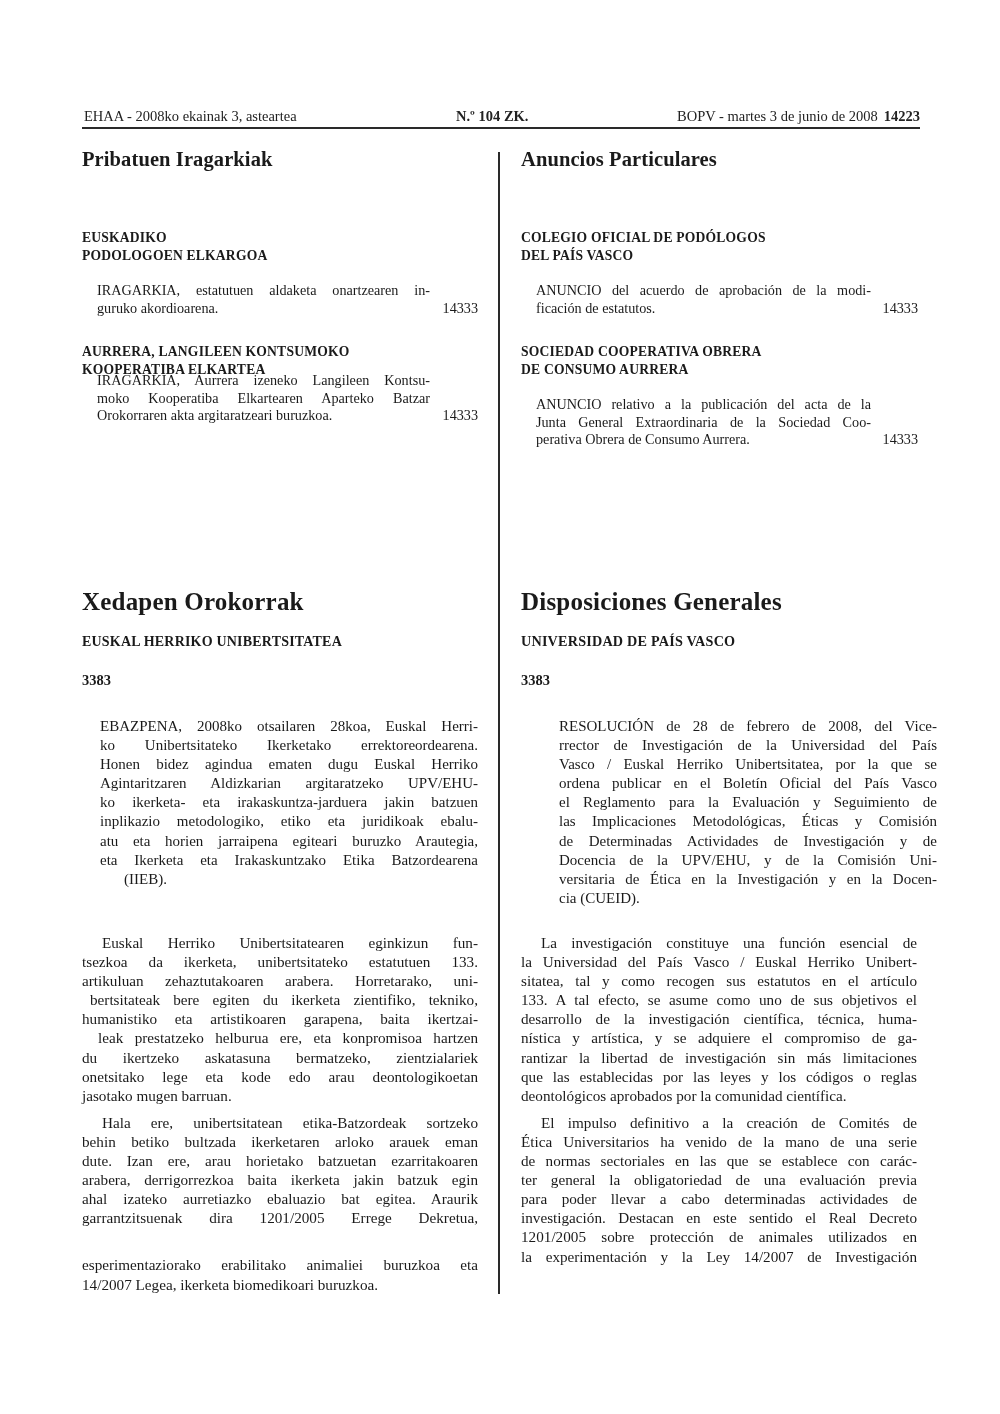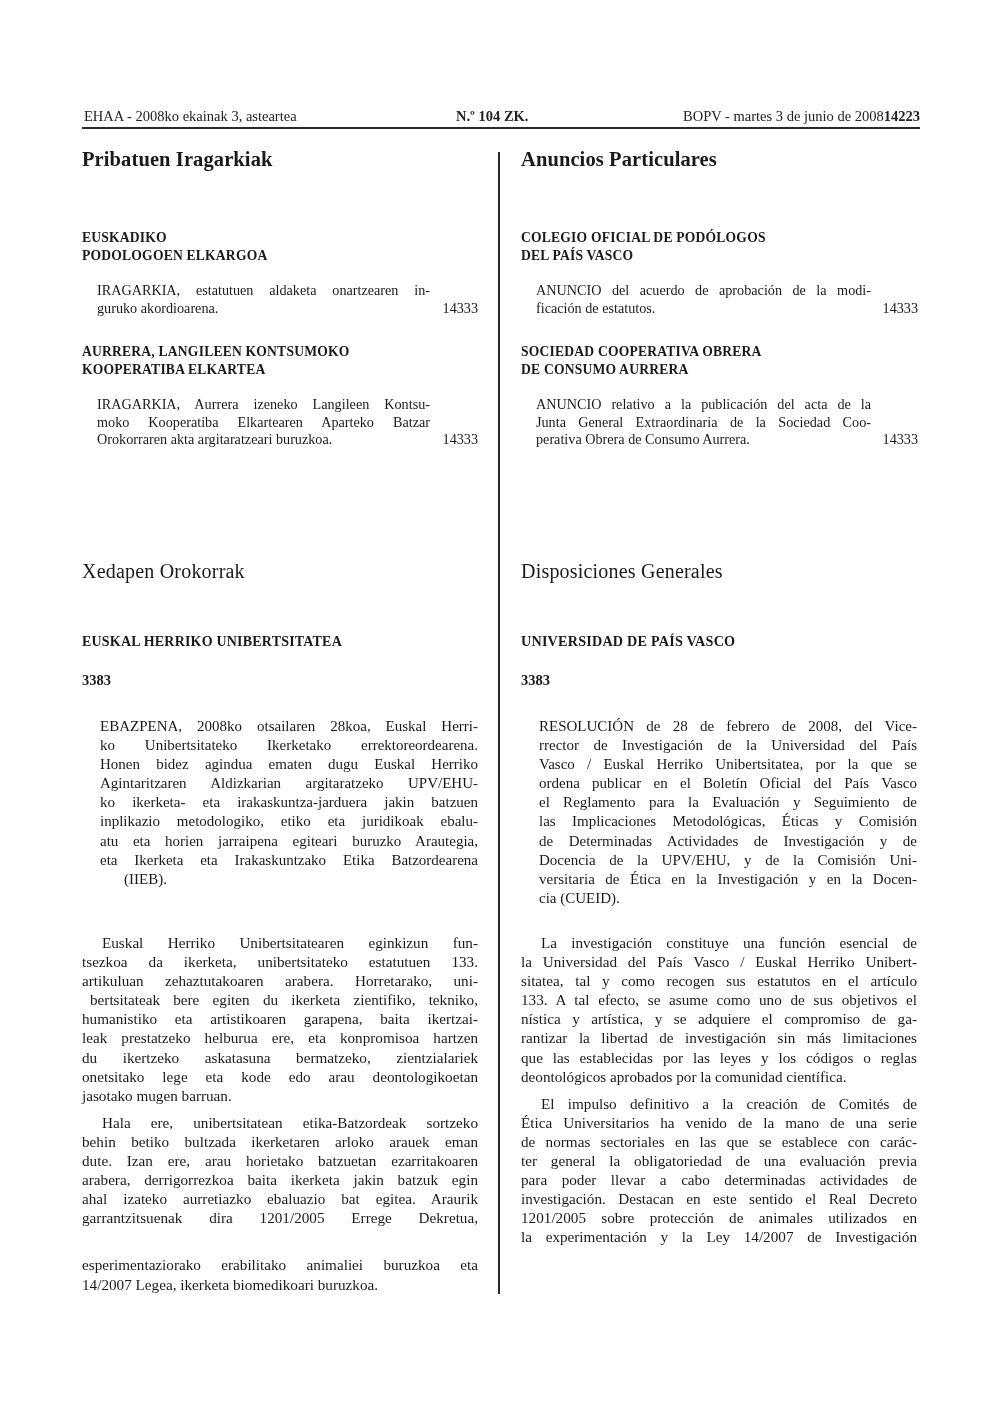--- a/index.html
+++ b/index.html
@@ -5,26 +5,26 @@
   html, body { margin: 0; padding: 0; background: #ffffff; }
   body { width: 1000px; height: 1414px; position: relative; overflow: hidden;
          font-family: "Liberation Serif", "DejaVu Serif", serif; color: #1a1a1a; }
   .abs { position: absolute; }
 
   
   .run-head { top: 108px; left: 84px; width: 836px; height: 20px; font-size: 14.5px; color: #222; }
   .run-head .l { position: absolute; left: 0; top: 0; }
   .run-head .c { position: absolute; left: 372px; top: 0; font-weight: bold; }
   .run-head .r { position: absolute; right: 0; top: 0; }
-  .run-head .r b { }
+  .run-head .r b { margin-left: 6px; }
   .head-rule { top: 127px; left: 82px; width: 838px; height: 2px; background: #2a2a2a; }
   .col-rule { top: 152px; left: 498px; width: 2px; height: 1142px; background: #2a2a2a; }
 
   .section-title { font-size: 20.5px; font-weight: bold; letter-spacing: 0.1px; }
-  .big-title { font-size: 20px; font-weight: normal; letter-spacing: 0.2px; }
+  .big-title { font-size: 25px; font-weight: bold; letter-spacing: 0.2px; margin-top: 28px; }
   .org { font-size: 13.6px; font-weight: bold; line-height: 17.5px; letter-spacing: 0.2px; }
   .entry { font-size: 14.2px; line-height: 17.5px; position: absolute; }
   .entry .page { position: absolute; right: 0; bottom: 0; }
 
   .num { font-size: 14.5px; font-weight: bold; }
 
   .hanging { font-size: 15px; line-height: 19.1px; text-align: justify;
              padding-left: 18px; text-indent: -18px; width: 378px; }
   .para { font-size: 15.2px; line-height: 19.1px; text-align: justify; text-indent: 20px; width: 396px; margin: 0; }
   .para + .para { margin-top: 8px; }
@@ -51,21 +51,21 @@
 <div class="entry" style="left:97px; top:282px; width:381px;">
   <span class="ln" style="width:333px;">IRAGARKIA, estatutuen aldaketa onartzearen in-</span>
   <span class="ln last">guruko akordioarena.</span>
   <span class="page">14333</span>
 </div>
 
 <div class="abs org" style="left:82px; top:343px;">
   <span class="ln last">AURRERA, LANGILEEN KONTSUMOKO</span>
   <span class="ln last">KOOPERATIBA ELKARTEA</span>
 </div>
-<div class="entry" style="left:97px; top:396px; width:381px;">
+<div class="entry" style="left:97px; top:372px; width:381px;">
   <span class="ln" style="width:333px;">IRAGARKIA, Aurrera izeneko Langileen Kontsu-</span>
   <span class="ln" style="width:333px;">moko Kooperatiba Elkartearen Aparteko Batzar</span>
   <span class="ln last">Orokorraren akta argitaratzeari buruzkoa.</span>
   <span class="page">14333</span>
 </div>
 
 <div class="abs big-title" style="left:82px; top:560px;">Xedapen Orokorrak</div>
 <div class="abs org" style="left:82px; top:633px; font-size:14px;">EUSKAL HERRIKO UNIBERTSITATEA</div>
 <div class="abs num" style="left:82px; top:672px;">3383</div>
 
@@ -81,21 +81,21 @@
   <span class="ln last" style="text-indent:0;margin-left:24px;">(IIEB).</span>
 </div>
 
 <div class="abs" style="left:82px; top:933px; width:396px;">
   <p class="para">
     <span class="ln" style="text-indent:20px;">Euskal Herriko Unibertsitatearen eginkizun fun-</span>
     <span class="ln" style="text-indent:0;">tsezkoa da ikerketa, unibertsitateko estatutuen 133.</span>
     <span class="ln" style="text-indent:0;">artikuluan zehaztutakoaren arabera. Horretarako, uni-</span>
     <span class="ln" style="text-indent:0;margin-left:8px;">bertsitateak bere egiten du ikerketa zientifiko, tekniko,</span>
     <span class="ln" style="text-indent:0;">humanistiko eta artistikoaren garapena, baita ikertzai-</span>
-    <span class="ln" style="text-indent:0;">leak prestatzeko helburua ere, eta konpromisoa hartzen</span>
+    <span class="ln" style="text-indent:0;margin-left:16px;">leak prestatzeko helburua ere, eta konpromisoa hartzen</span>
     <span class="ln" style="text-indent:0;">du ikertzeko askatasuna bermatzeko, zientzialariek</span>
     <span class="ln" style="text-indent:0;">onetsitako lege eta kode edo arau deontologikoetan</span>
     <span class="ln last" style="text-indent:0;">jasotako mugen barruan.</span>
   </p>
   <p class="para">
     <span class="ln" style="text-indent:20px;">Hala ere, unibertsitatean etika-Batzordeak sortzeko</span>
     <span class="ln" style="text-indent:0;">behin betiko bultzada ikerketaren arloko arauek eman</span>
     <span class="ln" style="text-indent:0;">dute. Izan ere, arau horietako batzuetan ezarritakoaren</span>
     <span class="ln" style="text-indent:0;">arabera, derrigorrezkoa baita ikerketa jakin batzuk egin</span>
     <span class="ln" style="text-indent:0;">ahal izateko aurretiazko ebaluazio bat egitea. Araurik</span>
@@ -125,39 +125,40 @@
   <span class="ln" style="width:335px;">ANUNCIO relativo a la publicación del acta de la</span>
   <span class="ln" style="width:335px;">Junta General Extraordinaria de la Sociedad Coo-</span>
   <span class="ln last">perativa Obrera de Consumo Aurrera.</span>
   <span class="page">14333</span>
 </div>
 
 <div class="abs big-title" style="left:521px; top:560px;text-align:right;">Disposiciones Generales</div>
 <div class="abs org" style="left:521px; top:633px; font-size:14.2px;">UNIVERSIDAD DE PAÍS VASCO</div>
 <div class="abs num" style="left:521px; top:672px;">3383</div>
 
-<div class="abs hanging" style="left:521px; top:717px;">
+<div class="abs hanging" style="left:541px; top:717px;">
   <span class="ln" style="text-indent:0;">RESOLUCIÓN de 28 de febrero de 2008, del Vice-</span>
   <span class="ln" style="text-indent:0;">rrector de Investigación de la Universidad del País</span>
   <span class="ln" style="text-indent:0;">Vasco / Euskal Herriko Unibertsitatea, por la que se</span>
   <span class="ln" style="text-indent:0;">ordena publicar en el Boletín Oficial del País Vasco</span>
   <span class="ln" style="text-indent:0;">el Reglamento para la Evaluación y Seguimiento de</span>
   <span class="ln" style="text-indent:0;">las Implicaciones Metodológicas, Éticas y Comisión</span>
   <span class="ln" style="text-indent:0;">de Determinadas Actividades de Investigación y de</span>
   <span class="ln" style="text-indent:0;">Docencia de la UPV/EHU, y de la Comisión Uni-</span>
   <span class="ln" style="text-indent:0;">versitaria de Ética en la Investigación y en la Docen-</span>
   <span class="ln last" style="text-indent:0;">cia (CUEID).</span>
 </div>
 
 <div class="abs" style="left:521px; top:933px; width:396px;">
   <p class="para">
     <span class="ln" style="text-indent:20px;">La investigación constituye una función esencial de</span>
     <span class="ln" style="text-indent:0;">la Universidad del País Vasco / Euskal Herriko Unibert-</span>
     <span class="ln" style="text-indent:0;">sitatea, tal y como recogen sus estatutos en el artículo</span>
     <span class="ln" style="text-indent:0;">133. A tal efecto, se asume como uno de sus objetivos el</span>
+    <span class="ln" style="text-indent:0;">desarrollo de la investigación científica, técnica, huma-</span>
     <span class="ln" style="text-indent:0;">nística y artística, y se adquiere el compromiso de ga-</span>
     <span class="ln" style="text-indent:0;">rantizar la libertad de investigación sin más limitaciones</span>
     <span class="ln" style="text-indent:0;">que las establecidas por las leyes y los códigos o reglas</span>
     <span class="ln last" style="text-indent:0;">deontológicos aprobados por la comunidad científica.</span>
   </p>
   <p class="para">
     <span class="ln" style="text-indent:20px;">El impulso definitivo a la creación de Comités de</span>
     <span class="ln" style="text-indent:0;">Ética Universitarios ha venido de la mano de una serie</span>
     <span class="ln" style="text-indent:0;">de normas sectoriales en las que se establece con carác-</span>
     <span class="ln" style="text-indent:0;">ter general la obligatoriedad de una evaluación previa</span>

